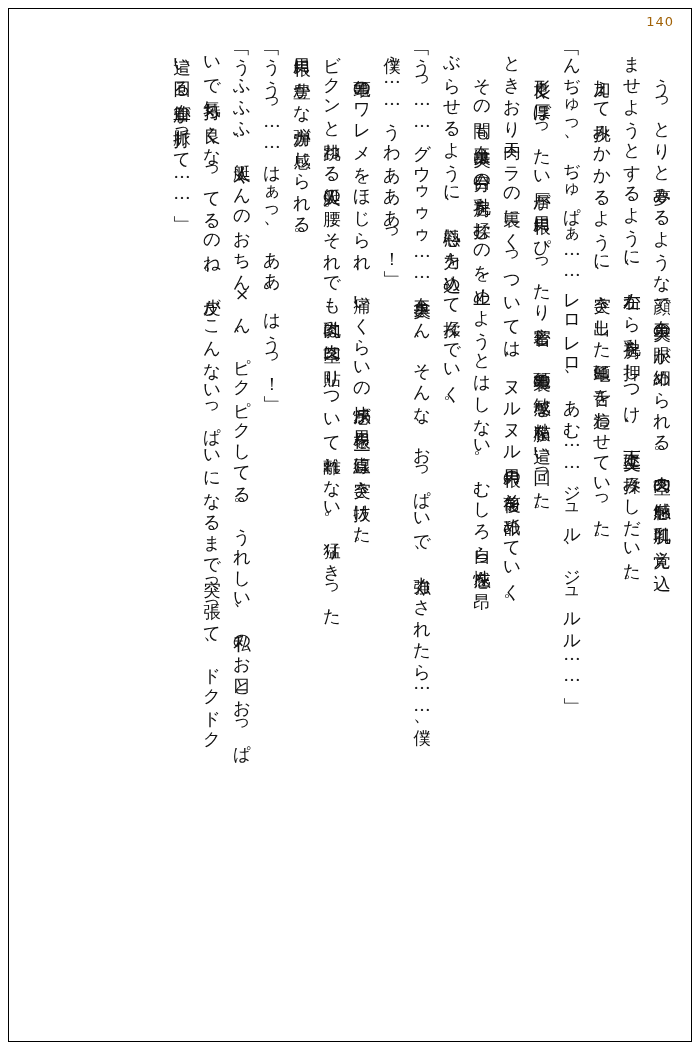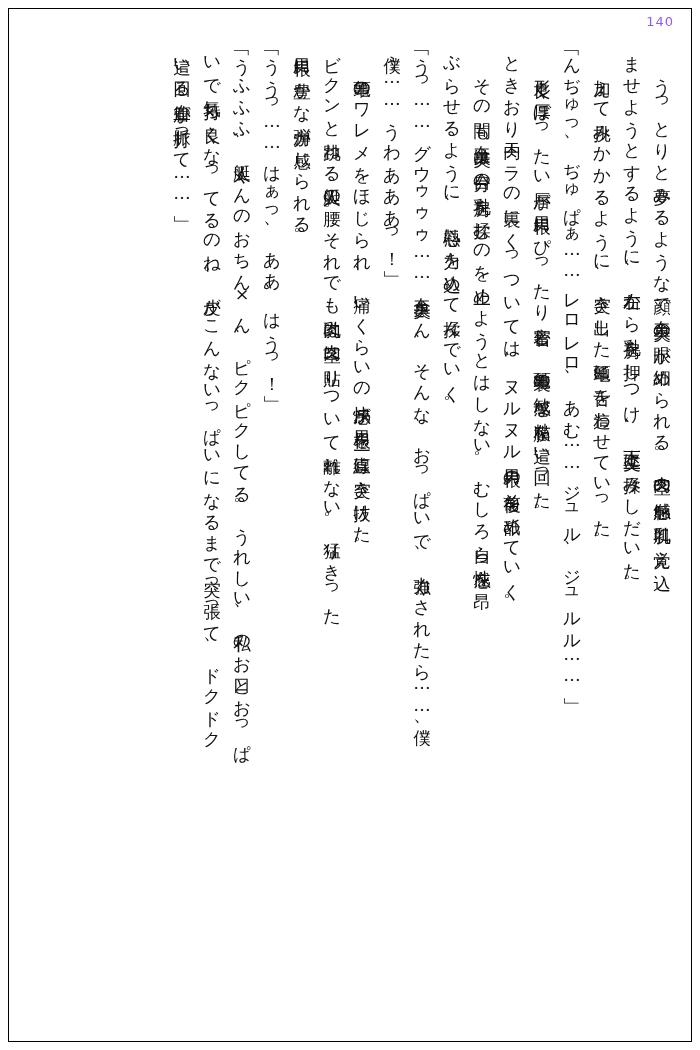--- a/index.html
+++ b/index.html
@@ -27,21 +27,21 @@
     border: 1px solid #000000;
     box-sizing: border-box;
     pointer-events: none;
   }
   .page-number {
     position: absolute;
     top: 14px;
     right: 26px;
     font-size: 13px;
     letter-spacing: 1px;
-    color: #8b5cf6;
+    color: #a16207;
     font-family: "DejaVu Sans", "Liberation Sans", sans-serif;
   }
   .text-body {
     position: absolute;
     left: 30px;
     top: 44px;
     width: 640px;
     height: 960px;
     display: flex;
     flex-direction: row-reverse;

